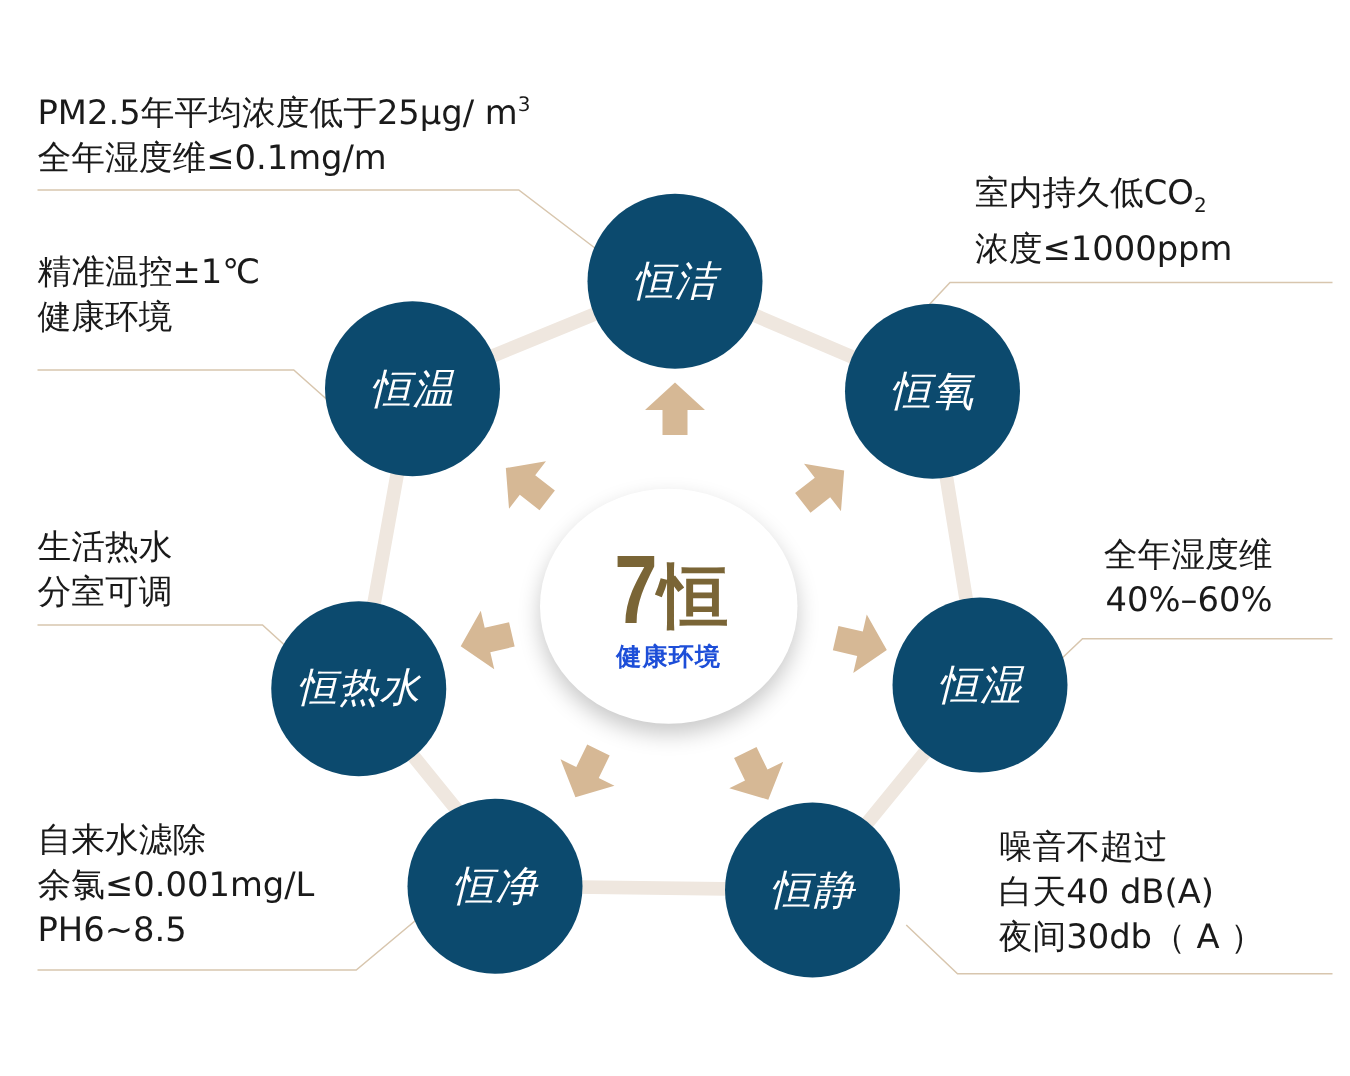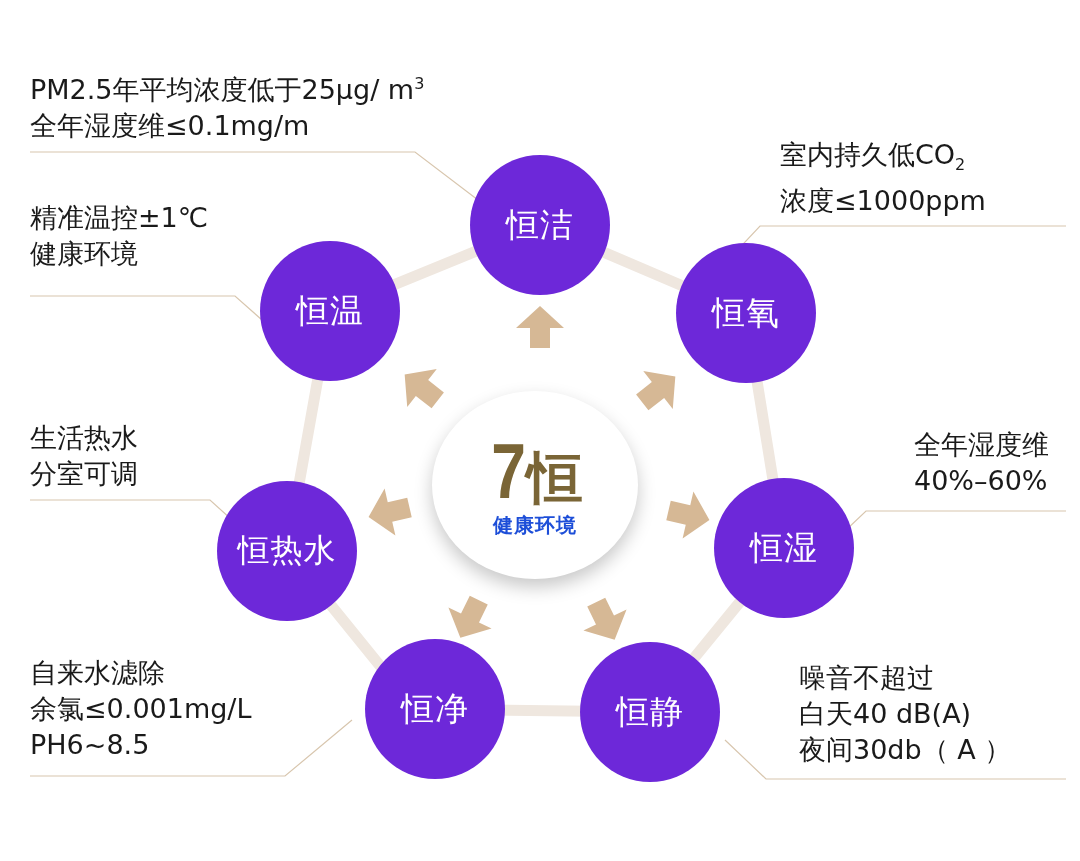--- a/index.html
+++ b/index.html
@@ -1,18 +1,18 @@
 <!DOCTYPE html>
 <html><head>
 <meta charset="utf-8">
 <style>
   html,body{margin:0;padding:0;background:#ffffff;}
   body{width:1080px;height:861px;position:relative;overflow:hidden;font-family:"DejaVu Sans","Liberation Sans",sans-serif;}
   svg.bg{position:absolute;left:0;top:0;}
-  .node{position:absolute;width:140px;height:140px;border-radius:50%;background:#6d28d9;display:flex;align-items:center;justify-content:center;color:#ffffff;font-size:33px;letter-spacing:1px;}
+  .node{position:absolute;width:140px;height:140px;border-radius:50%;background:#0c4a6e;display:flex;align-items:center;justify-content:center;color:#ffffff;font-size:33px;letter-spacing:1px;font-style:italic;}
   .center{position:absolute;left:432px;top:391px;width:206px;height:188px;border-radius:50%;background:#ffffff;box-shadow:0 8px 18px rgba(0,0,0,0.22);display:flex;flex-direction:column;align-items:center;justify-content:center;}
   .center .big{display:flex;align-items:flex-end;color:#7A6536;font-weight:bold;line-height:1;}
   .center .seven{font-size:78px;font-family:"Liberation Sans",sans-serif;font-weight:bold;transform:scaleX(0.8);margin-right:-4px;}
   .center .heng{font-size:56px;margin-bottom:4px;}
   .center .sub{font-size:20px;font-weight:bold;color:#1d4ed8;margin-top:2px;letter-spacing:1px;}
   .label{position:absolute;color:#1a1a1a;font-size:27px;line-height:36px;white-space:nowrap;}
   sup,sub{font-size:16px;}
 </style>
 </head>
 <body>
@@ -63,21 +63,21 @@
   </div>
 <div class="node" style="left:676px;top:243px;">
     <span>恒氧</span>
   </div>
 <div class="node" style="left:714px;top:478px;">
     <span>恒湿</span>
   </div>
 <div class="node" style="left:580px;top:642px;">
     <span>恒静</span>
   </div>
-<div class="node" style="left:365px;top:639px;text-align:right;">
+<div class="node" style="left:326px;top:639px;text-align:right;">
     <span>恒净</span>
   </div>
 <div class="node" style="left:217px;top:481px;font-size:32px;">
     <span>恒热水</span>
   </div>
 <div class="node" style="left:260px;top:241px;">
     <span>恒温</span>
   </div>
 
 <div class="center">
@@ -89,21 +89,21 @@
 </div>
 
 <div class="label" style="left:30px;top:66px;">
   <div><span>PM2.5年平均浓度低于25μg/ m</span><sup>3</sup></div>
   <div>全年湿度维≤0.1mg/m</div>
 </div>
 <div class="label" style="left:780px;top:137px;">
   <div><span>室内持久低CO</span><sub>2</sub></div>
   <div>浓度≤1000ppm</div>
 </div>
-<div class="label" style="left:914px;top:427px;">
+<div class="label" style="left:883px;top:427px;text-align:right;">
   <div>全年湿度维</div>
   <div>40%–60%</div>
 </div>
 <div class="label" style="left:799px;top:660px;">
   <div>噪音不超过</div>
   <div>白天40 dB(A)</div>
   <div>夜间30db（ A ）</div>
 </div>
 <div class="label" style="left:30px;top:655px;">
   <div>自来水滤除</div>

